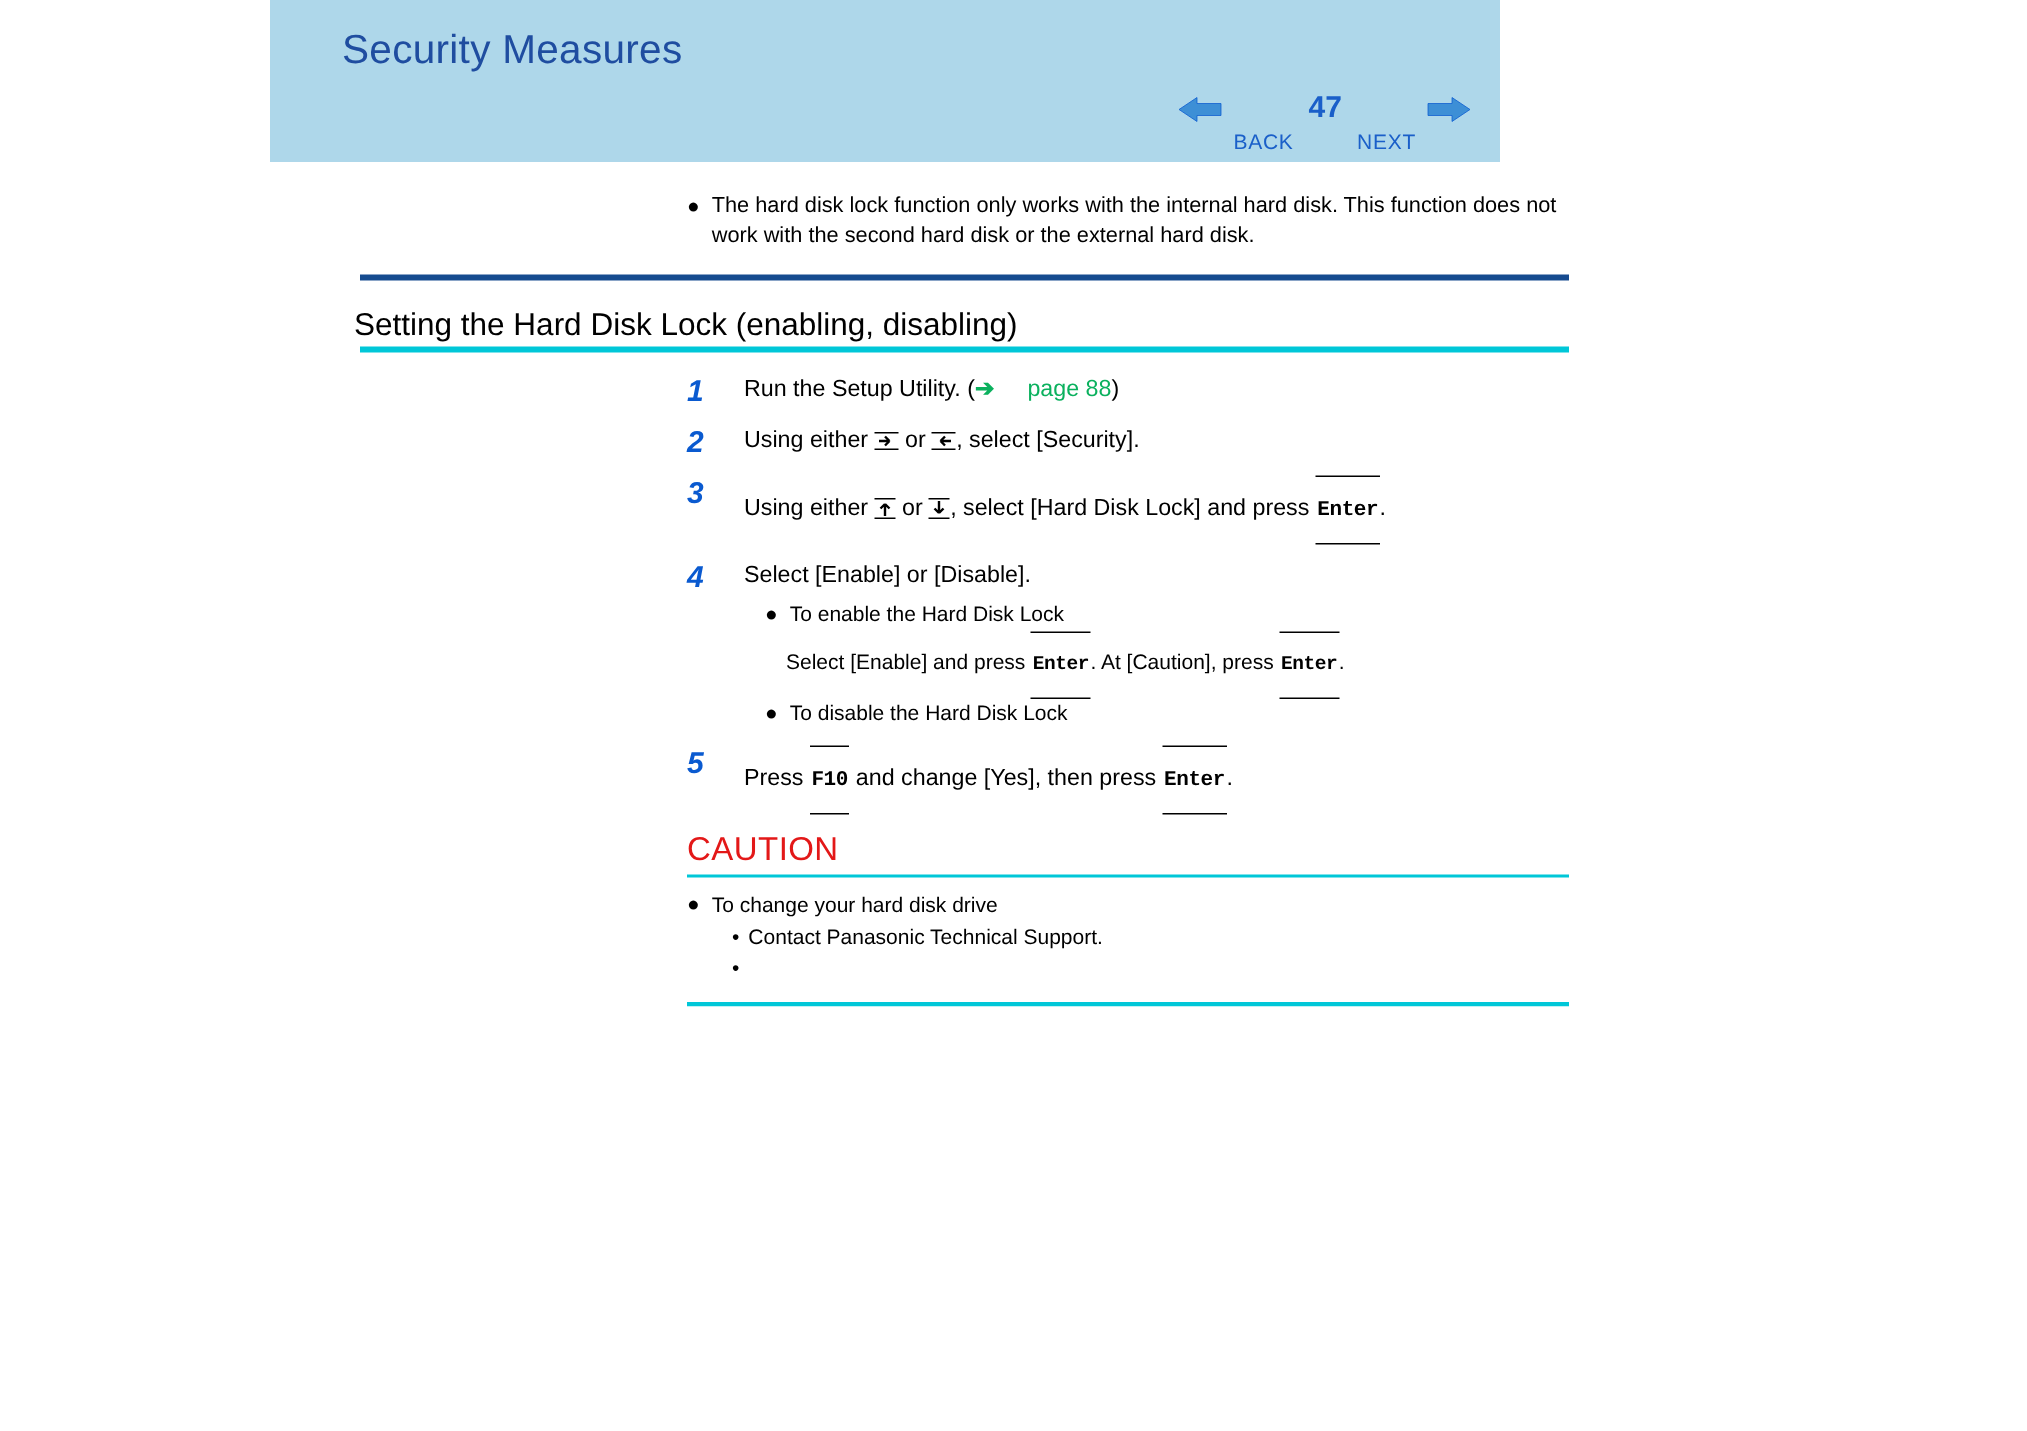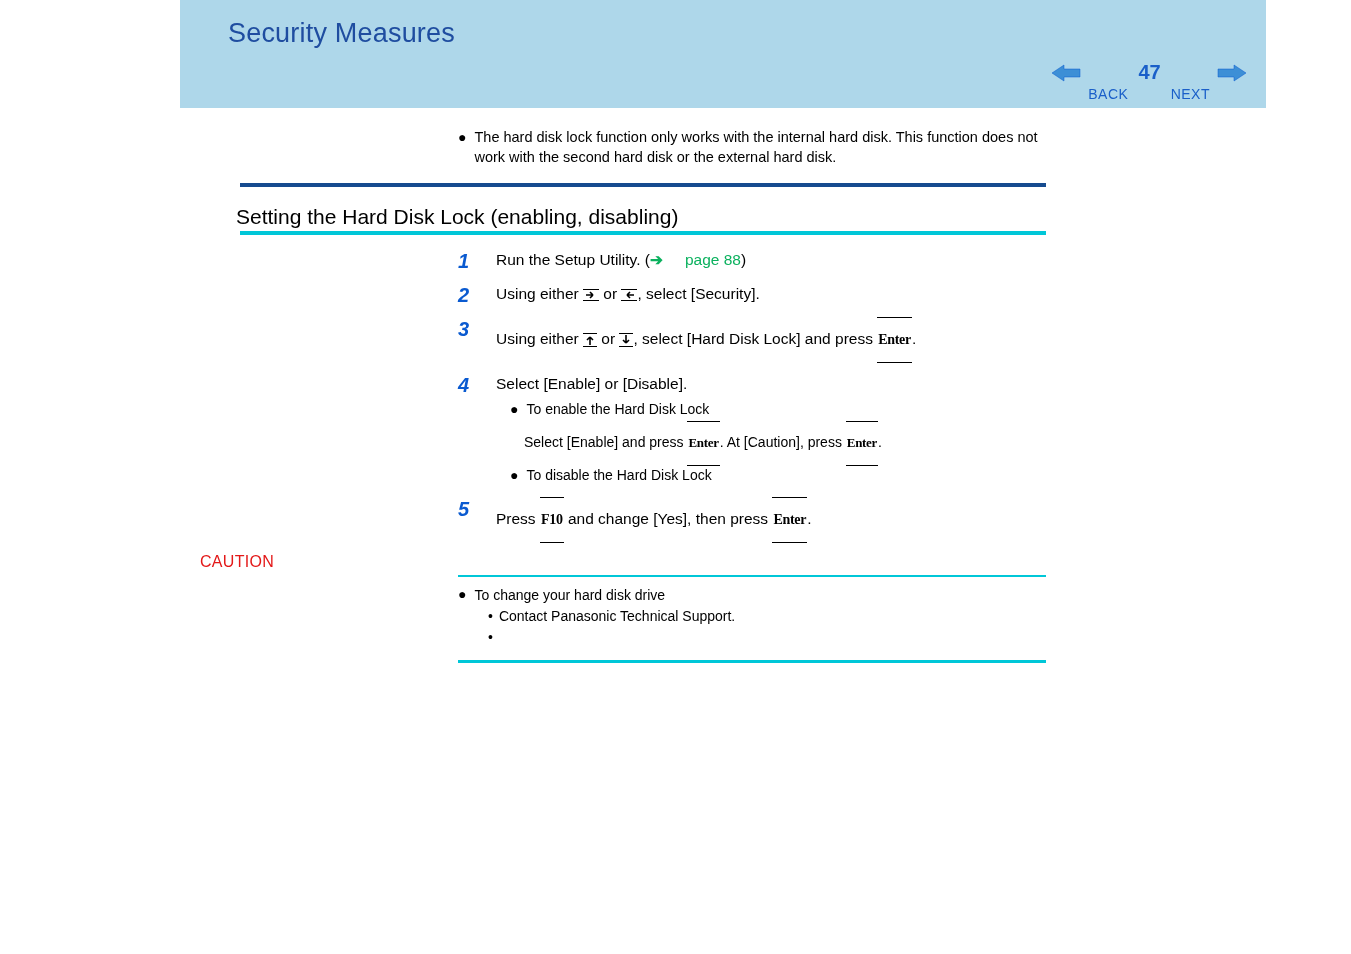--- a/index.html
+++ b/index.html
@@ -11,21 +11,21 @@
   .page {
     width: 1162px;
     margin-left: 0;
     background: #fff;
   }
   .header {
     background: #aed7ea;
     padding: 18px 0 0 0;
     position: relative;
     height: 108px;
-    width: 1086px;
+    width: 820px;
     margin-left: 180px;
   }
   .header-title {
     color: #1f4da0;
     font-size: 27px;
     font-weight: 400;
     padding-left: 48px;
     letter-spacing: 0.2px;
   }
   .nav-strip {
@@ -115,21 +115,21 @@
     cursor:pointer;
     margin-left:20px;
   }
   .link-arrow {
     color:#0bb15e;
     font-weight:bold;
     margin-right:2px;
   }
   .keycap {
     display:inline-block;
-    font-family: Liberation Serif, serif;
+    font-family: Liberation Mono, monospace;
     font-weight:900;
     font-size:14px;
     border-top:1.5px solid #000;
     border-bottom:1.5px solid #000;
     padding: 12px 1px;
     letter-spacing: -0.3px;
     vertical-align: baseline;
   }
   .keycap.small { font-size:13px; }
   .arrow-key {
@@ -148,21 +148,22 @@
   .sub-bullets .row {
     display:flex;
     font-size:14px;
     line-height:1.35;
     margin-bottom:2px;
   }
   .sub-bullets .dot { margin-right:8px; }
   .sub-text { margin-left:14px; font-size:14px; }
   .caution-label {
     color:#e31818;
-    font-size:16px;
+    font-size:22px;
+    margin-left:258px;
     margin-top:10px;
     margin-bottom:4px;
     letter-spacing:0.3px;
   }
   .caution-block {
     margin-left:258px;
     margin-right:40px;
     font-size:14px;
     line-height:1.5;
   }

